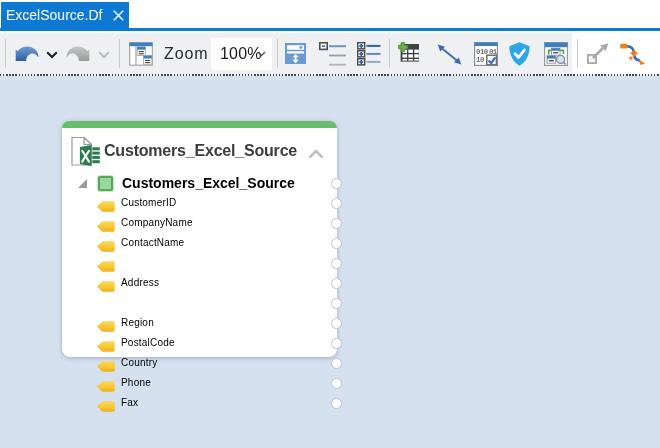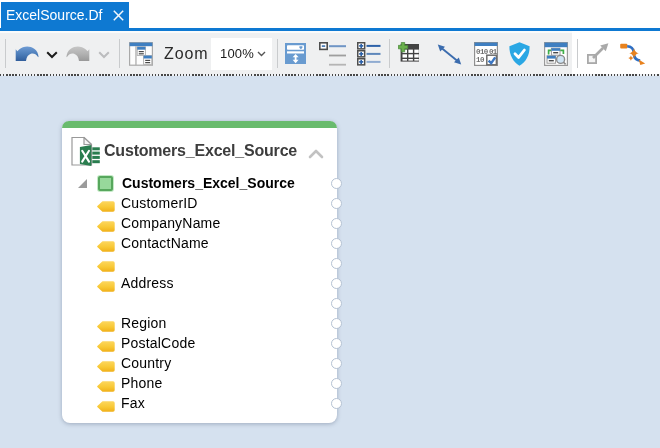--- a/index.html
+++ b/index.html
@@ -15,34 +15,34 @@
 
 
 #toolbar { position:absolute; left:0; top:31px; width:572px; height:44px; background:#eff0f1;
   box-shadow: inset 0 2px 0 #fafbfb; text-align: center; }
 #dots { position:absolute; left:0; top:74px; width:660px; height:2px;
   background-image:repeating-linear-gradient(90deg,#474747 0 1.4px,#eef1f5 1.4px 3.1px); }
 .sep { position:absolute; top:8px; width:1px; height:29px; background:#c9cbcd; }
 .ticon { position:absolute; }
 #zoomlbl { position:absolute; left:164px; top:0; height:44px; line-height:46px; font-size:16px; letter-spacing:0.9px; color:#2a2a2a; }
 #combo { position:absolute; left:211px; top:7px; width:61px; height:32px; background:#fff; }
-#combo .t { position:absolute; left:9px; top:0; line-height:32px; font-size:13px; letter-spacing:0.2px; color:#1a1a1a; }
+#combo .t { position:absolute; left:9px; top:0; line-height:32px; font-size:16px; letter-spacing:0.2px; color:#1a1a1a; }
 #combo svg { position:absolute; right:6px; top:13px; }
 
 
 #canvas { position:absolute; left:0; top:76px; width:660px; height:372px; background:#d5e1ef; }
-#card { position:absolute; left:62px; top:45px; width:275px; height:302px; border-radius:8px;
+#card { position:absolute; left:62px; top:45px; width:275px; height:236px; border-radius:8px;
   background:#fff; box-shadow:0 1px 4px rgba(90,105,130,0.45); }
 #greenbar { position:absolute; left:0; top:0; width:275px; height:7px; background:#69bb6d;
   border-radius:8px 8px 0 0; }
 #hdr-icon { position:absolute; left:9px; top:15px; }
 #hdr-title { position:absolute; left:42px; top:21px; font-size:16px; font-weight:bold; color:#3d3d3d; letter-spacing:-0.2px; }
 #hdr-chev { position:absolute; left:246px; top:24px; }
 .row { position:absolute; left:0; width:260px; height:20px; }
-.row .txt { position:absolute; left:59px; top:0; line-height:20px; font-size:14px; letter-spacing:0.2px; color:#000; }
+.row .txt { position:absolute; left:59px; top:0; line-height:20px; font-size:10px; letter-spacing:0.2px; color:#000; }
 .row .fico { position:absolute; left:35px; top:4.5px; }
 #expander { position:absolute; left:16px; top:58px; width:0; height:0;
   border-right:9px solid #9b9b9b; border-top:9px solid transparent; }
 #gsq { position:absolute; left:36px; top:55px; width:15px; height:15px; background:#97d89b;
   border:2px solid #57a75d; border-radius:2px; box-shadow:0 0 0 1px #c4e9c6; }
 #row0txt { position:absolute; left:60px; top:52px; line-height:20px; font-size:14px; font-weight:bold; color:#000; }
 .cp { position:absolute; left:269px; width:11px; height:11px; border-radius:50%;
   background:#fff; border:1px solid #b5c2d3; }
 </style>
 </head>

